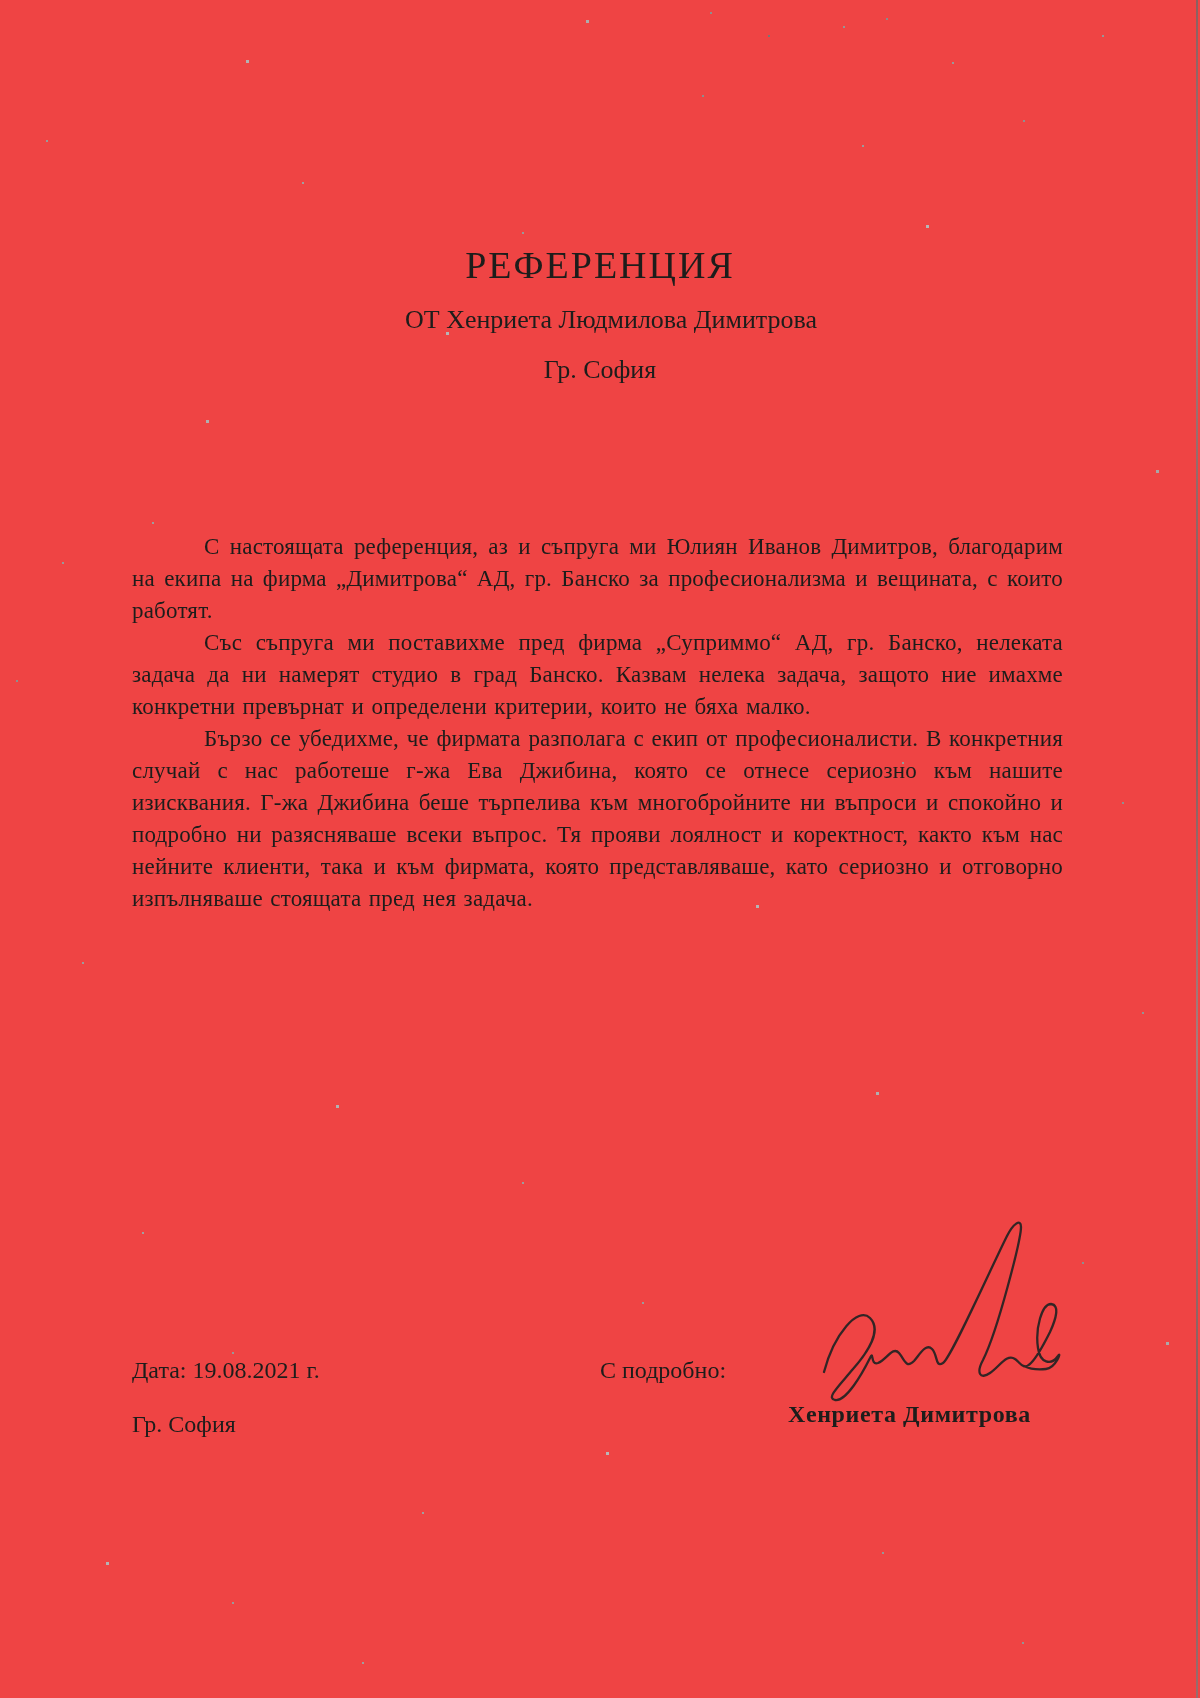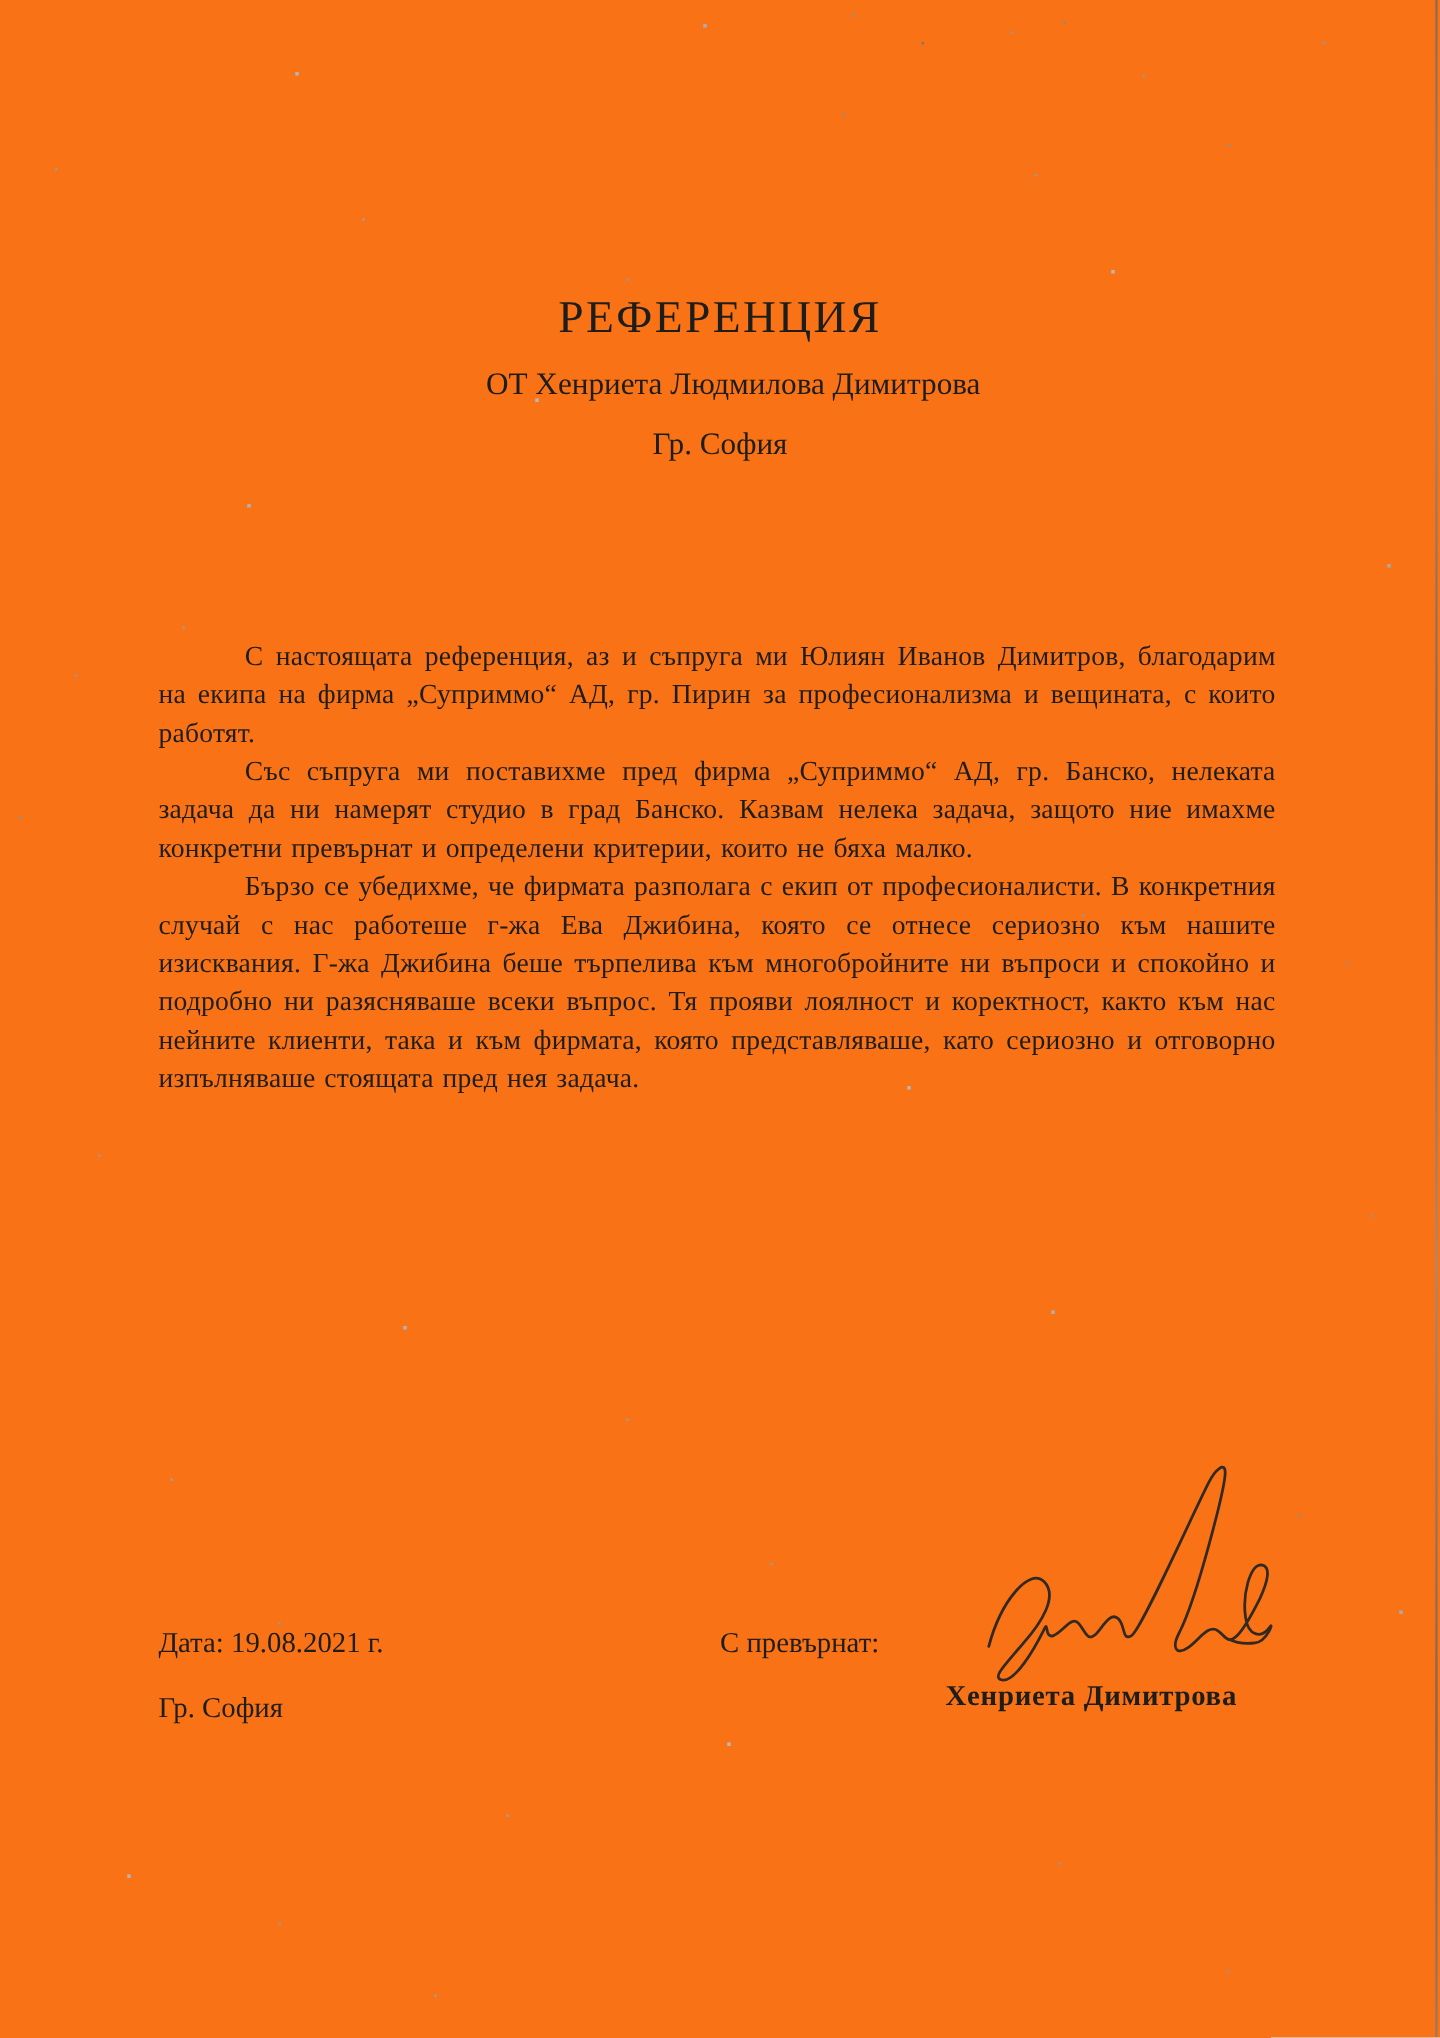--- a/index.html
+++ b/index.html
@@ -1,21 +1,21 @@
 <!DOCTYPE html>
 <html lang="bg"><head>
 <meta charset="utf-8">
 <style>
   html, body { margin: 0; padding: 0; background: #e9e9e9; }
   .page {
     position: relative;
     width: 1200px;
     height: 1698px;
     margin: 0 auto;
-    background: #f97316;
+    background: #ef4444;
     overflow: hidden;
     font-family: "Liberation Serif", "DejaVu Serif", serif;
     color: #1d1d1b;
   }
   
   .edge-line {
     position: absolute; top: 0; right: 2px; width: 2px; height: 100%;
     background: linear-gradient(#6a6a6a 0%, #8a8a8a 18%, #5f5f5f 40%,
                 #8f8f8f 62%, #606060 85%, #7b7b7b 100%);
     opacity: .75;
@@ -80,27 +80,27 @@
 
   <div class="noise n1"></div>
   <div class="noise n2"></div>
   <div class="edge-line"></div>
 
   <h1 class="title">РЕФЕРЕНЦИЯ</h1>
   <div class="subtitle">ОТ Хенриета Людмилова Димитрова</div>
   <div class="cityline">Гр. София</div>
 
   <div class="body">
-    <p class="para gap">С настоящата референция, аз и съпруга ми Юлиян Иванов Димитров, благодарим на екипа на фирма „Суприммо“ АД, гр. Пирин за професионализма и вещината, с които работят.</p>
+    <p class="para gap">С настоящата референция, аз и съпруга ми Юлиян Иванов Димитров, благодарим на екипа на фирма „Димитрова“ АД, гр. Банско за професионализма и вещината, с които работят.</p>
     <p class="para">Със съпруга ми поставихме пред фирма „Суприммо“ АД, гр. Банско, нелеката задача да ни намерят студио в град Банско. Казвам нелека задача, защото ние имахме конкретни превърнат и определени критерии, които не бяха малко.</p>
     <p class="para">Бързо се убедихме, че фирмата разполага с екип от професионалисти. В конкретния случай с нас работеше г-жа Ева Джибина, която се отнесе сериозно към нашите изисквания. Г-жа Джибина беше търпелива към многобройните ни въпроси и спокойно и подробно ни разясняваше всеки въпрос. Тя прояви лоялност  и коректност, както към нас нейните клиенти, така и към фирмата, която представляваше, като сериозно и отговорно изпълняваше стоящата пред нея задача.</p>
   </div>
 
   <div class="footer-item f-date">Дата: 19.08.2021 г.</div>
-  <div class="footer-item f-closing">С превърнат:</div>
+  <div class="footer-item f-closing">С подробно:</div>
 
   <svg class="signature" viewBox="0 0 266 200" aria-hidden="true">
     <path d="M 16 160
              C 26 122, 50 94, 62 106
              C 74 118, 60 140, 45 157
              C 30 175, 18 186, 27 188
              C 38 190, 54 162, 62 146
              C 66 137, 62 154, 70 151
              C 79 147, 85 134, 91 141
              C 97 148, 98 157, 106 149

